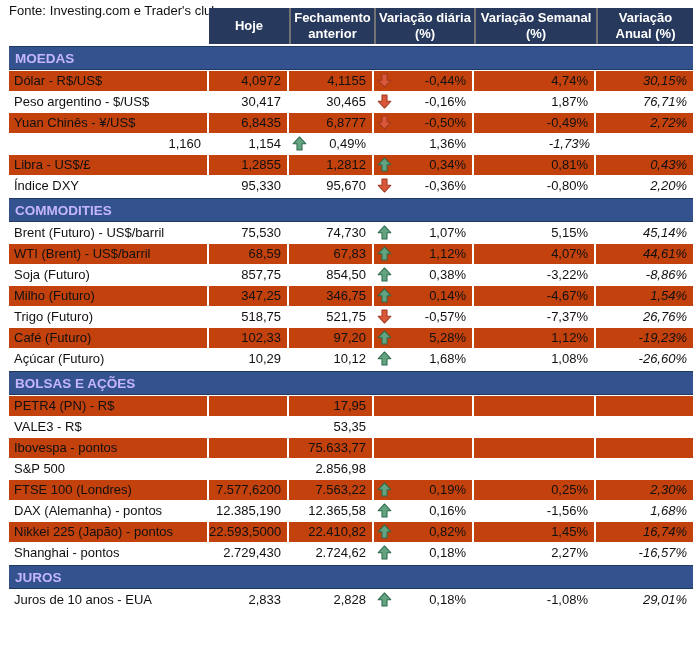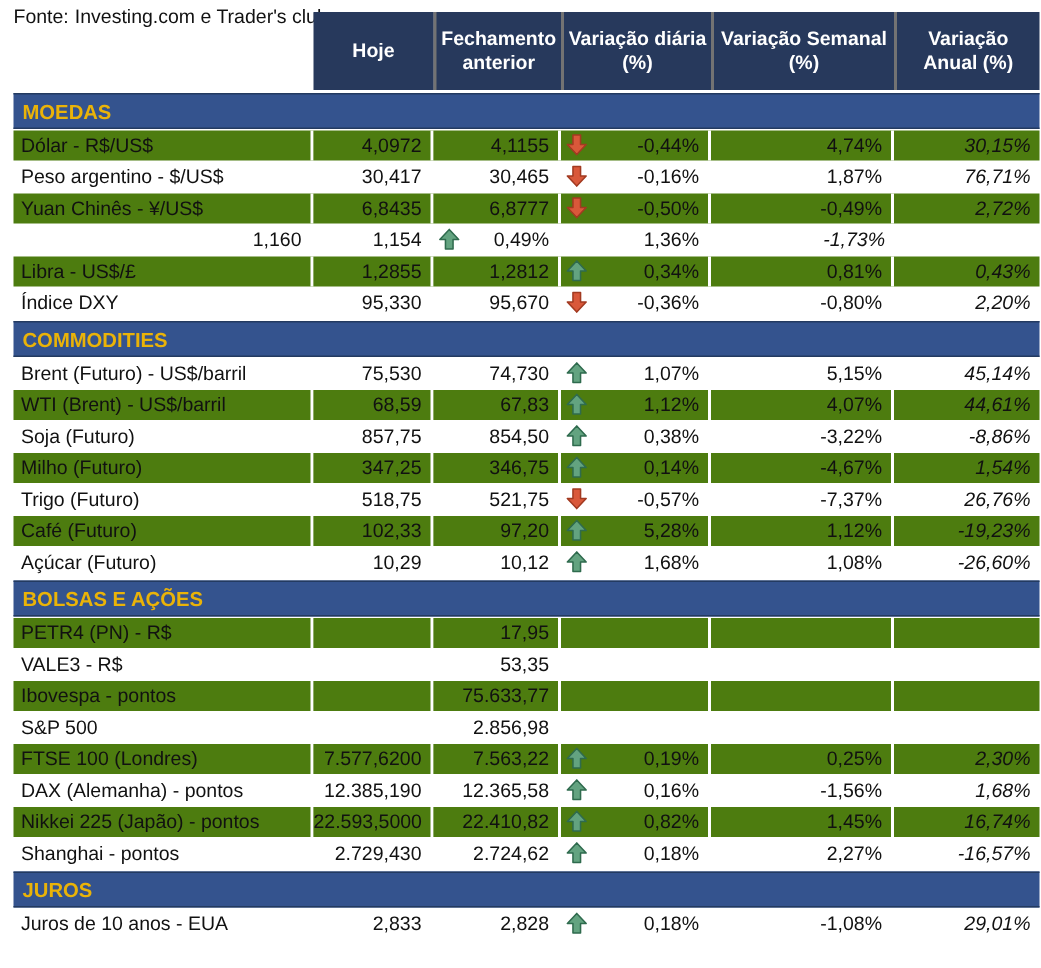--- a/index.html
+++ b/index.html
@@ -16,21 +16,21 @@
     position: absolute;
     top: 8px;
     left: 9px;
     width: 684px;
   }
   .grid {
     display: grid;
     grid-template-columns: 200px 80px 85px 100px 122px 97px;
   }
   
-  .col-header { height: 52px; }
+  .col-header { height: 36px; }
   .col-header .spacer { background: transparent; }
   .col-header .hcell {
     background: #27395C;
     color: #ffffff;
     font-weight: bold;
     font-size: 13px;
     line-height: 16px;
     text-align: center;
     display: flex;
     align-items: center;
@@ -41,41 +41,41 @@
   }
   .col-header .hcell.first { border-left: none; }
   
   .section-bar {
     height: 24px;
     margin-top: 2px;
     background: #34538E;
     border-top: 1px solid #233A60;
     border-bottom: 1px solid #233A60;
     box-sizing: border-box;
-    color: #eab308;
+    color: #c4b5fd;
     font-weight: bold;
     font-size: 13.5px;
     display: flex;
     align-items: center;
     padding-left: 6px;
   }
   
   .data-row { margin-top: 1px; }
   .data-row .cell {
     height: 20px;
     line-height: 20px;
     font-size: 13px;
     box-sizing: border-box;
     border-right: 2px solid #ffffff;
     white-space: nowrap;
     overflow: hidden;
     background: #ffffff;
   }
   .data-row .cell:last-child { border-right: none; font-style: italic; }
-  .data-row.shaded .cell { background: #4d7c0f; }
+  .data-row.shaded .cell { background: #c2410c; }
   .cell.name { text-align: left; padding-left: 5px; }
   .cell.num  { text-align: right; padding-right: 6px; }
   .cell.dia  {
     position: relative;
     text-align: right;
     padding-right: 6px;
   }
   .cell.dia .arrow-slot {
     position: absolute;
     left: 3px;

